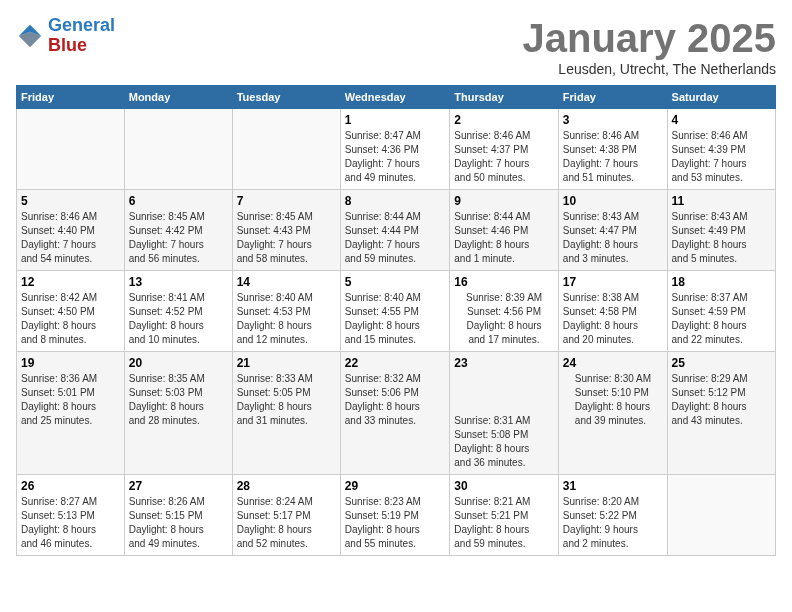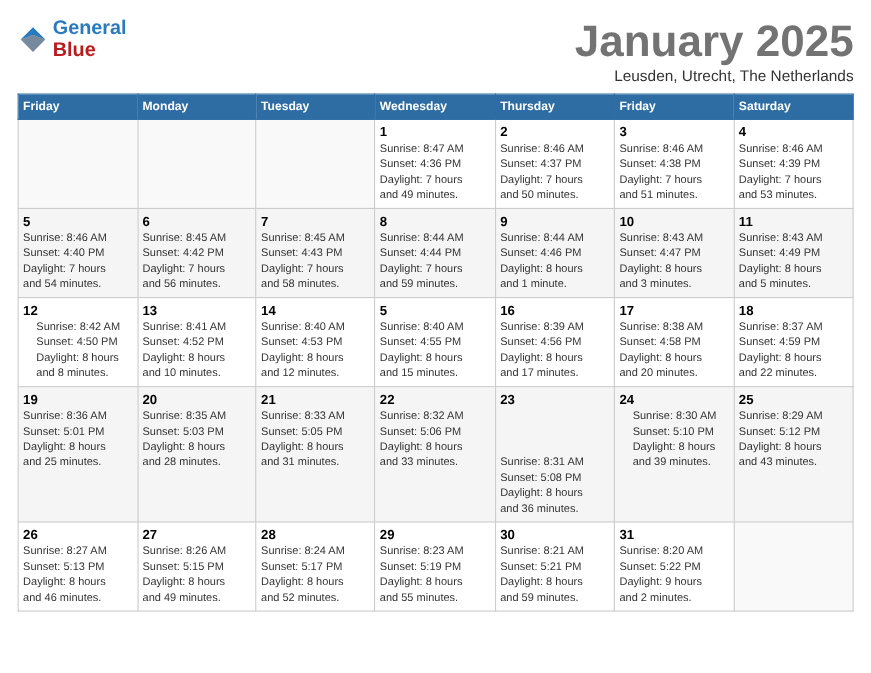--- a/index.html
+++ b/index.html
@@ -199,21 +199,21 @@
           <div class="day-number">11</div>
           <div class="day-info" style="white-space: pre-line;">Sunrise: 8:43 AM
 Sunset: 4:49 PM
 Daylight: 8 hours
 and 5 minutes.</div>
         </td>
       </tr>
       <tr>
         <td>
           <div class="day-number">12</div>
-          <div class="day-info" style="white-space: pre-line; margin-left: 12px;">Sunrise: 8:42 AM
+          <div class="day-info" style="white-space: pre-line;">Sunrise: 8:42 AM
 Sunset: 4:50 PM
 Daylight: 8 hours
 and 8 minutes.</div>
         </td>
         <td>
           <div class="day-number">13</div>
           <div class="day-info" style="white-space: pre-line;">Sunrise: 8:41 AM
 Sunset: 4:52 PM
 Daylight: 8 hours
 and 10 minutes.</div>
@@ -227,21 +227,21 @@
         </td>
         <td>
           <div class="day-number">5</div>
           <div class="day-info" style="white-space: pre-line;">Sunrise: 8:40 AM
 Sunset: 4:55 PM
 Daylight: 8 hours
 and 15 minutes.</div>
         </td>
         <td>
           <div class="day-number">16</div>
-          <div class="day-info" style="white-space: pre-line;">Sunrise: 8:39 AM
+          <div class="day-info" style="white-space: pre-line; text-align: center;">Sunrise: 8:39 AM
 Sunset: 4:56 PM
 Daylight: 8 hours
 and 17 minutes.</div>
         </td>
         <td>
           <div class="day-number">17</div>
           <div class="day-info" style="white-space: pre-line;">Sunrise: 8:38 AM
 Sunset: 4:58 PM
 Daylight: 8 hours
 and 20 minutes.</div>

